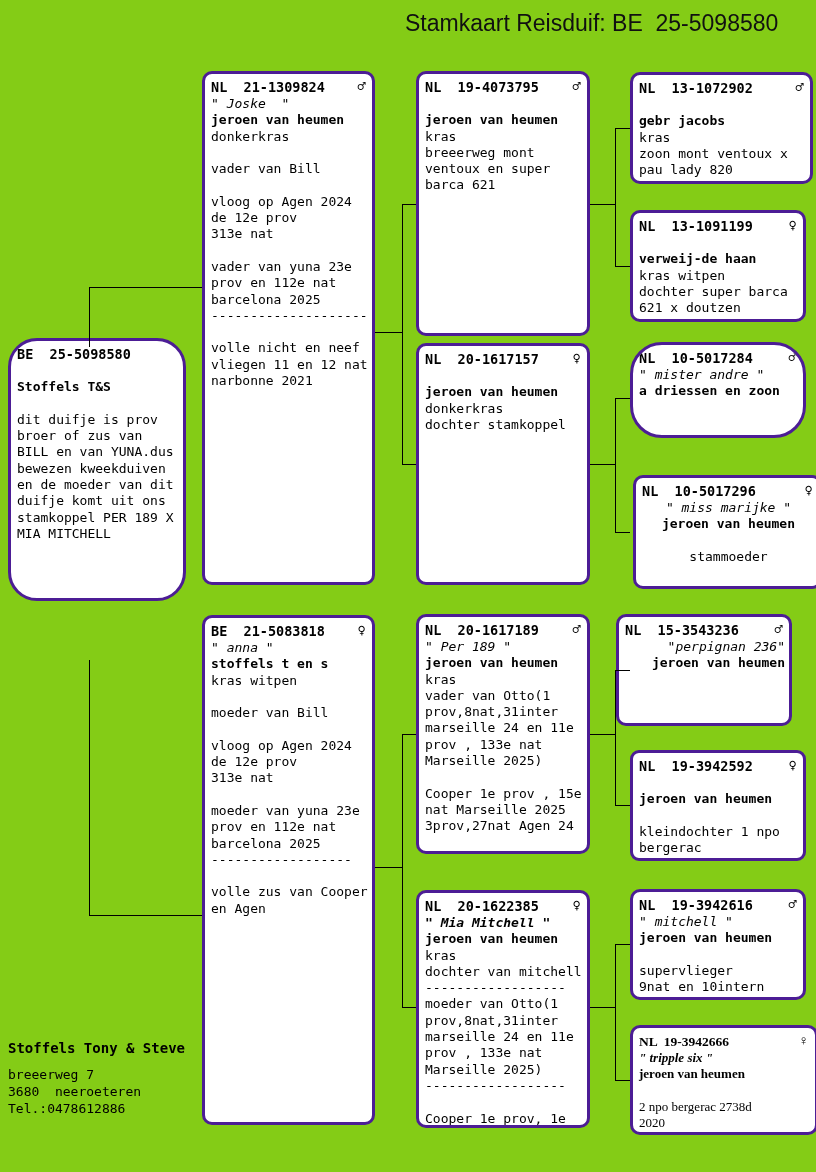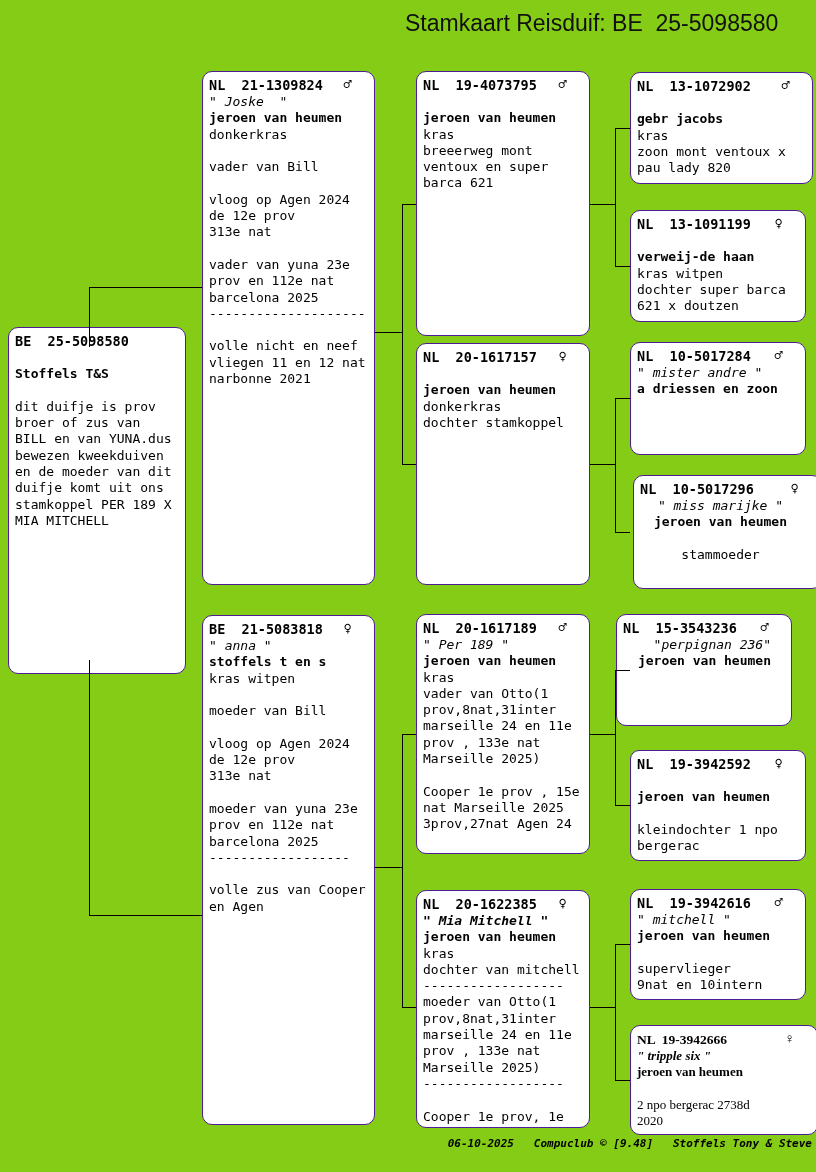--- a/index.html
+++ b/index.html
@@ -1,20 +1,20 @@
 <!DOCTYPE html>
 <html><head>
 <meta charset="utf-8">
 <style>
   html,body{margin:0;padding:0;background:#fff;}
   #stage{position:relative;width:816px;height:1172px;background:#84cc16;color:#000;overflow:hidden;}
   #title{position:absolute;left:405px;top:10px;font-family:"Liberation Sans",sans-serif;
          font-size:23px;white-space:pre;color:#111;}
-  .pbox{position:absolute;border:1px solid #4c1d95;border-radius:10px;background:#fff;
-        box-sizing:border-box;padding:5px 20px 4px 6px;overflow:hidden;
+  .pbox{position:absolute;border:3px solid #4c1d95;border-radius:10px;background:#fff;
+        box-sizing:border-box;padding:5px 4px 4px 6px;overflow:hidden;
         font-family:"DejaVu Sans Mono",monospace;font-size:13px;line-height:16.3px;}
   .bh{display:flex;justify-content:space-between;align-items:flex-start;
       font-weight:bold;font-size:13.5px;line-height:17px;}
   .ring{white-space:pre;}
   .sex{font-weight:normal;font-size:14px;margin-right:2px;line-height:15px;}
   .ln{white-space:pre;min-height:16.3px;}
   .ln.b{font-weight:bold;}
   .ln.i{font-style:italic;}
   .hline,.vline{position:absolute;background:#000;}
   .hline{height:1px;}
@@ -25,21 +25,21 @@
   #footer{position:absolute;right:4px;top:1137px;font-family:"DejaVu Sans Mono",monospace;
           font-size:11px;font-style:italic;font-weight:bold;white-space:pre;}
 </style>
 </head>
 <body>
 
 <div id="stage">
 
   <div id="title">Stamkaart Reisduif: BE  25-5098580</div>
 
-  <div class="pbox" style="left:8px;top:327px;width:178px;height:347px;">
+  <div class="pbox" style="left:8px;top:338px;width:178px;height:263px;border-radius:29px;">
     <div class="bh">
       <span class="ring">BE  25-5098580</span>
       <span class="sex"></span>
     </div>
     <div>
         <div class="ln"></div>
         <div class="ln b">Stoffels T&amp;S</div>
         <div class="ln"></div>
         <div class="ln">dit duifje is prov</div>
         <div class="ln">broer of zus van</div>
@@ -197,21 +197,21 @@
     </div>
     <div>
         <div class="ln"></div>
         <div class="ln b">verweij-de haan</div>
         <div class="ln">kras witpen</div>
         <div class="ln">dochter super barca</div>
         <div class="ln">621 x doutzen</div>
       </div>
   </div>
 
-  <div class="pbox" style="left:630px;top:342px;width:176px;height:113px;">
+  <div class="pbox" style="left:630px;top:342px;width:176px;height:96px;border-radius:32px;">
     <div class="bh">
       <span class="ring">NL  10-5017284</span>
       <span class="sex">♂</span>
     </div>
     <div>
         <div class="ln i">" mister andre "</div>
         <div class="ln b">a driessen en zoon</div>
       </div>
   </div>
 
@@ -309,16 +309,21 @@
   <div class="hline" style="left:590px;top:734px;width:25px;"></div>
   <div class="vline" style="left:615px;top:670px;height:135px;"></div>
   <div class="hline" style="left:615px;top:670px;width:15px;"></div>
   <div class="hline" style="left:615px;top:805px;width:15px;"></div>
 
   <div class="hline" style="left:590px;top:1007px;width:25px;"></div>
   <div class="vline" style="left:615px;top:944px;height:136px;"></div>
   <div class="hline" style="left:615px;top:944px;width:15px;"></div>
   <div class="hline" style="left:615px;top:1080px;width:15px;"></div>
 
-
-  <div id="footer">06-10-2025   Compuclub © [9.48]   Stoffels Tony &amp; Steve</div>
+  <div id="owner">
+    <div class="oname">Stoffels Tony &amp; Steve</div>
+    <div class="oline">breeerweg 7</div>
+    <div class="oline">3680  neeroeteren</div>
+    <div class="oline">Tel.:0478612886</div>
+  </div>
+
 
 </div>
 
 </body></html>

